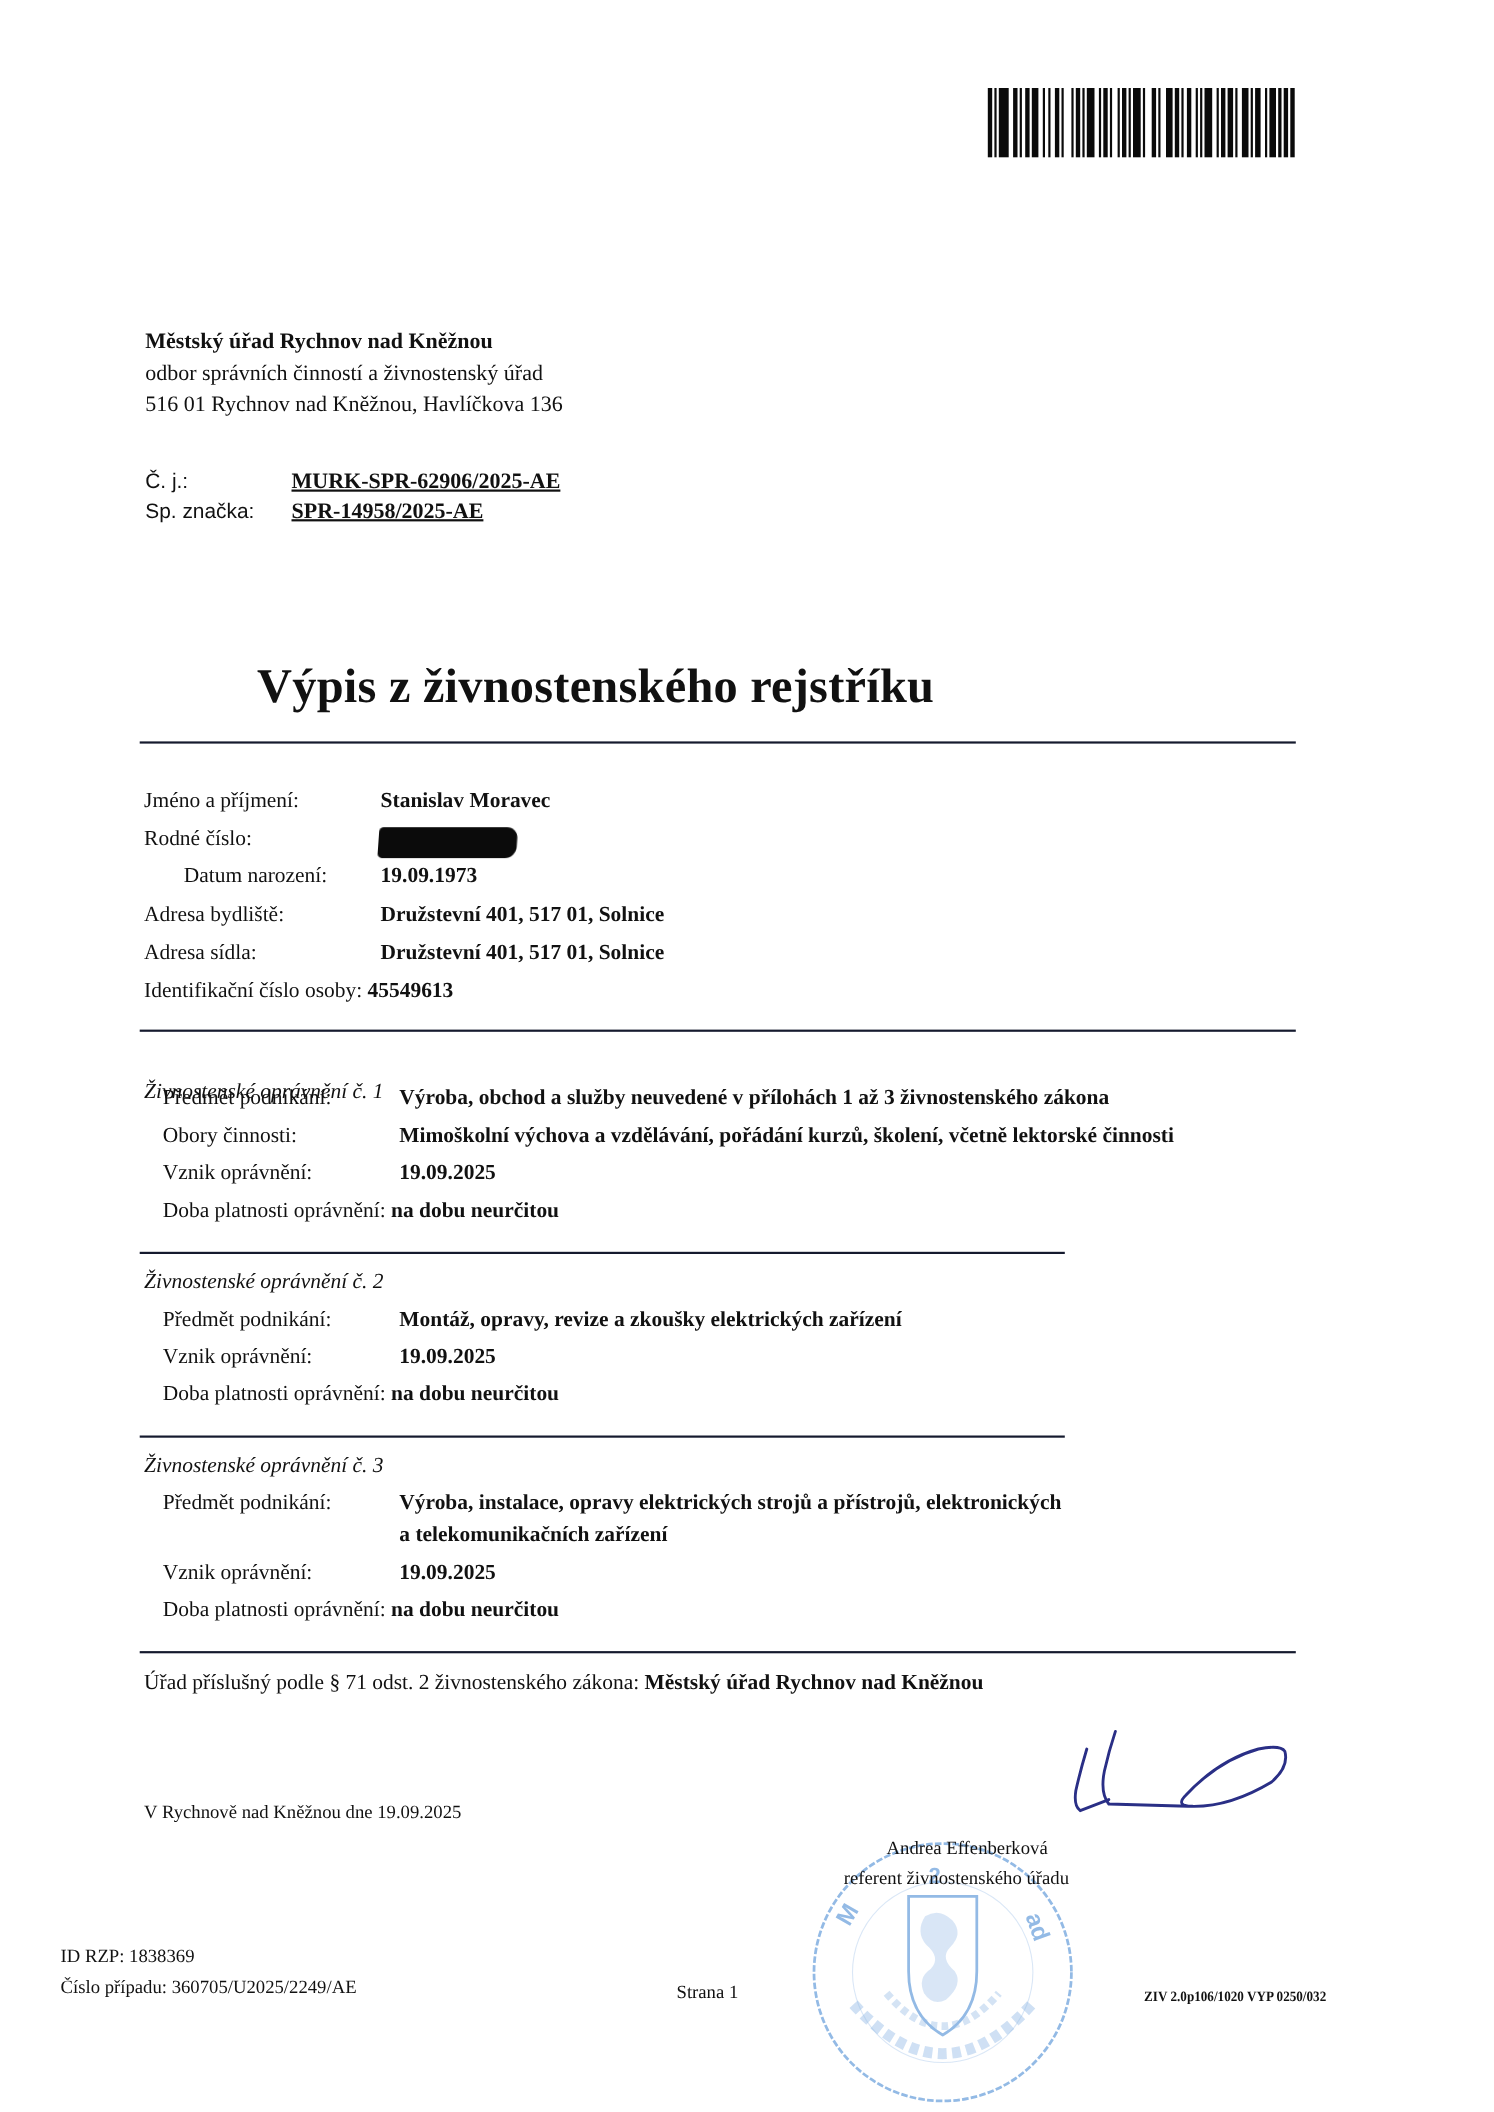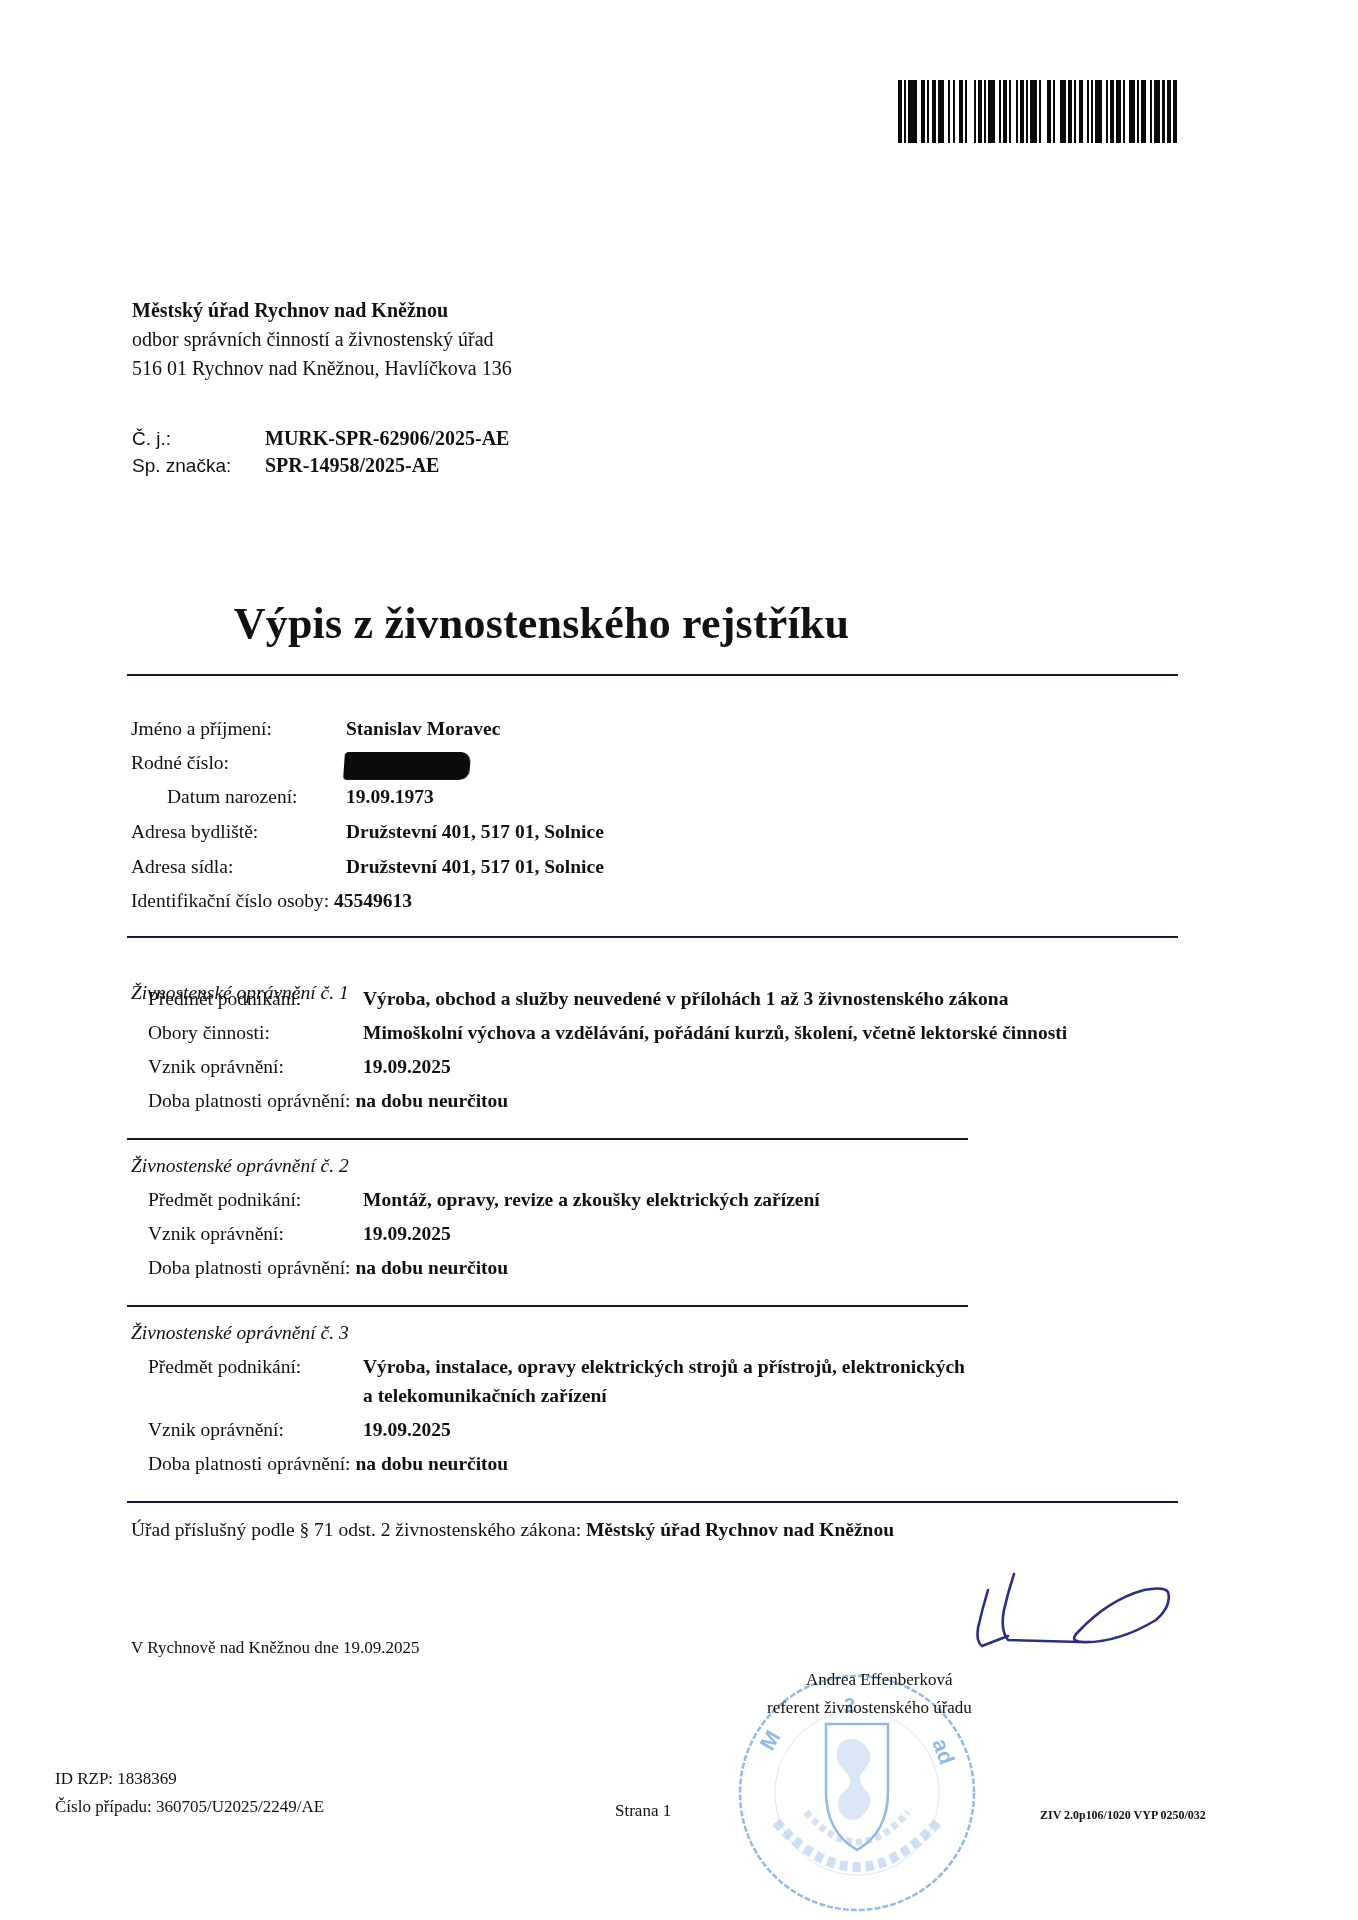--- a/index.html
+++ b/index.html
@@ -9,21 +9,21 @@
   .abs { position: absolute; white-space: nowrap; }
   .b { font-weight: bold; }
 
   
   #barcode { position: absolute; left: 898px; top: 80px; width: 282px; height: 63px; display: flex; align-items: stretch; }
   #barcode span { display: block; height: 100%; }
 
   
   .hdr { left: 132px; font-size: 20px; line-height: 29px; }
   .ref-label { left: 132px; font-size: 19px; }
-  .ref-value { left: 265px; font-size: 20px; }
+  .ref-value { left: 265px; font-size: 20px; text-decoration: underline; }
 
   .title { left: 0; width: 1083px; text-align: center; top: 598px; font-size: 44px; font-weight: bold; letter-spacing: 0.2px; }
   .rule { position: absolute; height: 2px; background: #151a2e; }
 
   .pl { left: 131px; font-size: 19.5px; }
   .pv { left: 346px; font-size: 19.5px; font-weight: bold; }
 
   .sec-h { left: 131px; font-size: 19.5px; font-style: italic; }
   .sl { left: 148px; font-size: 19.5px; }
   .sv { left: 363px; font-size: 19.5px; font-weight: bold; }

